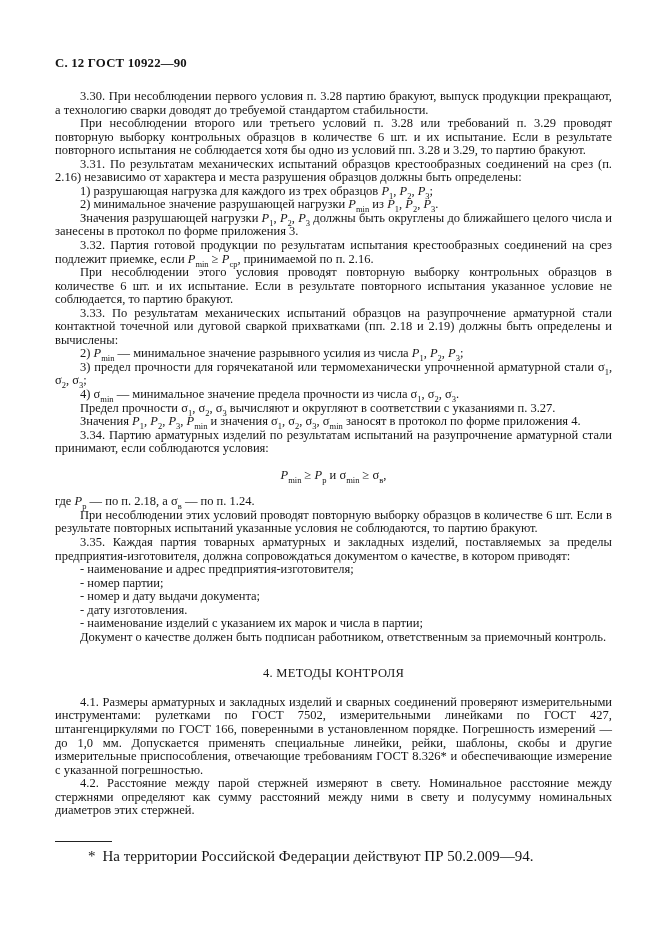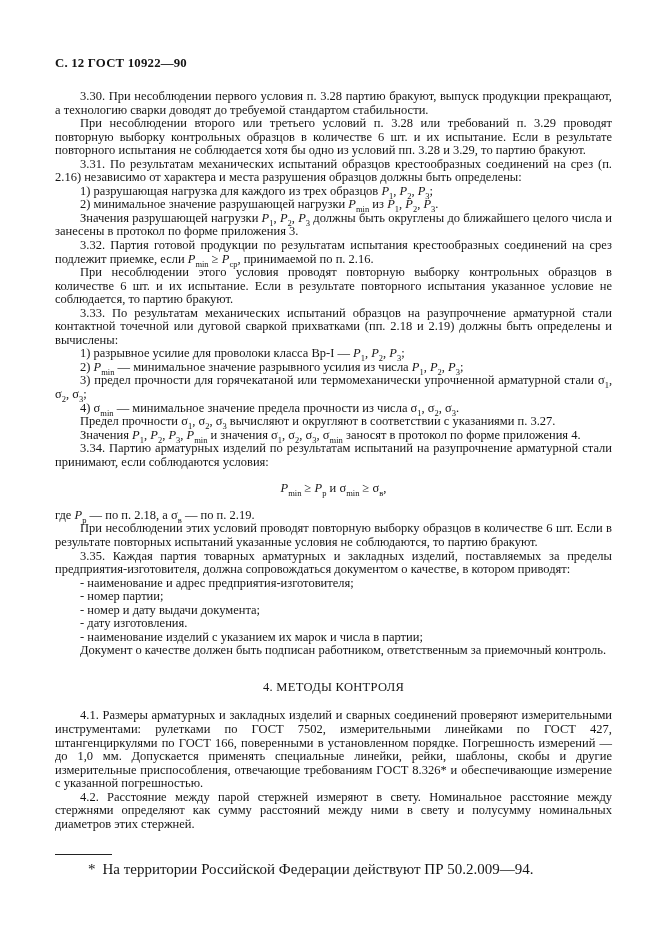--- a/index.html
+++ b/index.html
@@ -72,29 +72,28 @@
     <div class="doc-body">
         <p class=" indent"><span>3.30. При несоблюдении первого условия п. 3.28 партию бракуют, выпуск продукции прекращают, а технологию сварки доводят до требуемой стандартом стабильности.</span></p>
         <p class=" indent"><span>При несоблюдении второго или третьего условий п. 3.28 или требований п. 3.29 проводят повторную выборку контрольных образцов в количестве 6 шт. и их испытание. Если в результате повторного испытания не соблюдается хотя бы одно из условий пп. 3.28 и 3.29, то партию бракуют.</span></p>
         <p class=" indent"><span>3.31. По результатам механических испытаний образцов крестообразных соединений на срез (п. 2.16) независимо от характера и места разрушения образцов должны быть определены:</span></p>
         <p class=" indent"><span>1) разрушающая нагрузка для каждого из трех образцов </span><span class="it">P</span><sub>1</sub><span>, </span><span class="it">P</span><sub>2</sub><span>, </span><span class="it">P</span><sub>3</sub><span>;</span></p>
         <p class=" indent"><span>2) минимальное значение разрушающей нагрузки </span><span class="it">P</span><sub>min</sub><span> из </span><span class="it">P</span><sub>1</sub><span>, </span><span class="it">P</span><sub>2</sub><span>, </span><span class="it">P</span><sub>3</sub><span>.</span></p>
         <p class=" indent"><span>Значения разрушающей нагрузки </span><span class="it">P</span><sub>1</sub><span>, </span><span class="it">P</span><sub>2</sub><span>, </span><span class="it">P</span><sub>3</sub><span> должны быть округлены до ближайшего целого числа и занесены в протокол по форме приложения 3.</span></p>
         <p class=" indent"><span>3.32. Партия готовой продукции по результатам испытания крестообразных соединений на срез подлежит приемке, если </span><span class="it">P</span><sub>min</sub><span> ≥ </span><span class="it">P</span><sub>ср</sub><span>, принимаемой по п. 2.16.</span></p>
         <p class=" indent"><span>При несоблюдении этого условия проводят повторную выборку контрольных образцов в количестве 6 шт. и их испытание. Если в результате повторного испытания указанное условие не соблюдается, то партию бракуют.</span></p>
         <p class=" indent"><span>3.33. По результатам механических испытаний образцов на разупрочнение арматурной стали контактной точечной или дуговой сваркой прихватками (пп. 2.18 и 2.19) должны быть определены и вычислены:</span></p>
-        <p class=" indent"><span>1) разрывное усилие для проволоки класса Вр-I — </span><span class="it">P</span><sub>1</sub><span>, </span><span class="it">P</span><sub>2</sub><span>, </span><span class="it">P</span><sub>3</sub><span>;</span></p>
         <p class=" indent"><span>2) </span><span class="it">P</span><sub>min</sub><span> — минимальное значение разрывного усилия из числа </span><span class="it">P</span><sub>1</sub><span>, </span><span class="it">P</span><sub>2</sub><span>, </span><span class="it">P</span><sub>3</sub><span>;</span></p>
         <p class=" indent"><span>3) предел прочности для горячекатаной или термомеханически упрочненной арматурной стали σ</span><sub>1</sub><span>, σ</span><sub>2</sub><span>, σ</span><sub>3</sub><span>;</span></p>
         <p class=" indent"><span>4) σ</span><sub>min</sub><span> — минимальное значение предела прочности из числа σ</span><sub>1</sub><span>, σ</span><sub>2</sub><span>, σ</span><sub>3</sub><span>.</span></p>
         <p class=" indent"><span>Предел прочности σ</span><sub>1</sub><span>, σ</span><sub>2</sub><span>, σ</span><sub>3</sub><span> вычисляют и округляют в соответствии с указаниями п. 3.27.</span></p>
         <p class=" indent"><span>Значения </span><span class="it">P</span><sub>1</sub><span>, </span><span class="it">P</span><sub>2</sub><span>, </span><span class="it">P</span><sub>3</sub><span>, </span><span class="it">P</span><sub>min</sub><span> и значения σ</span><sub>1</sub><span>, σ</span><sub>2</sub><span>, σ</span><sub>3</sub><span>, σ</span><sub>min</sub><span> заносят в протокол по форме приложения 4.</span></p>
         <p class=" indent"><span>3.34. Партию арматурных изделий по результатам испытаний на разупрочнение арматурной стали принимают, если соблюдаются условия:</span></p>
         <p class="formula"><span class="it">P</span><sub>min</sub><span> ≥ </span><span class="it">P</span><sub>р</sub><span> и σ</span><sub>min</sub><span> ≥ σ</span><sub>в</sub><span>,</span></p>
-        <p class=""><span>где </span><span class="it">P</span><sub>р</sub><span> — по п. 2.18, а σ</span><sub>в</sub><span> — по п. 2.19.</span></p>
+        <p class=""><span>где </span><span class="it">P</span><sub>р</sub><span> — по п. 2.18, а σ</span><sub>в</sub><span> — по п. 1.24.</span></p>
         <p class=" indent"><span>При несоблюдении этих условий проводят повторную выборку образцов в количестве 6 шт. Если в результате повторных испытаний указанные условия не соблюдаются, то партию бракуют.</span></p>
         <p class=" indent"><span>3.35. Каждая партия товарных арматурных и закладных изделий, поставляемых за пределы предприятия-изготовителя, должна сопровождаться документом о качестве, в котором приводят:</span></p>
         <p class=" indent"><span>- наименование и адрес предприятия-изготовителя;</span></p>
         <p class=" indent"><span>- номер партии;</span></p>
         <p class=" indent"><span>- номер и дату выдачи документа;</span></p>
         <p class=" indent"><span>- дату изготовления.</span></p>
         <p class=" indent"><span>- наименование изделий с указанием их марок и числа в партии;</span></p>
         <p class=" indent"><span>Документ о качестве должен быть подписан работником, ответственным за приемочный контроль.</span></p>
         <p class="heading"><span>4. МЕТОДЫ КОНТРОЛЯ</span></p>
         <p class=" indent"><span>4.1. Размеры арматурных и закладных изделий и сварных соединений проверяют измерительными инструментами: рулетками по ГОСТ 7502, измерительными линейками по ГОСТ 427, штангенциркулями по ГОСТ 166, поверенными в установленном порядке. Погрешность измерений — до 1,0 мм. Допускается применять специальные линейки, рейки, шаблоны, скобы и другие измерительные приспособления, отвечающие требованиям ГОСТ 8.326* и обеспечивающие измерение с указанной погрешностью.</span></p>

